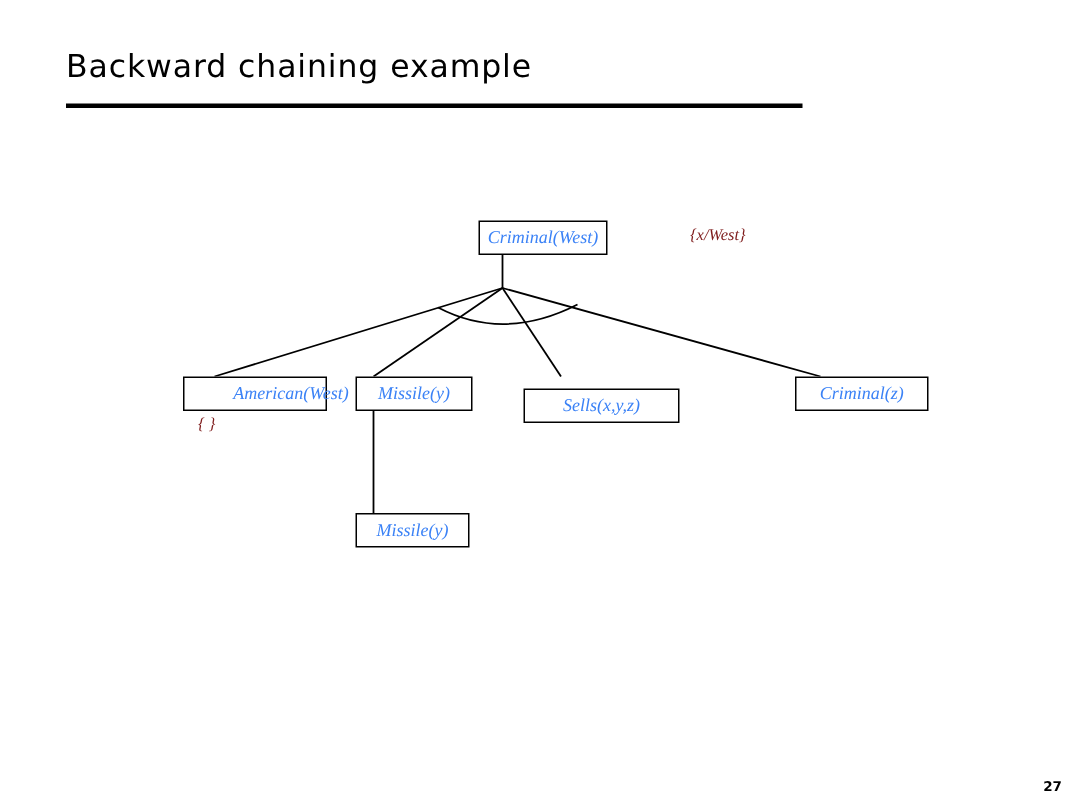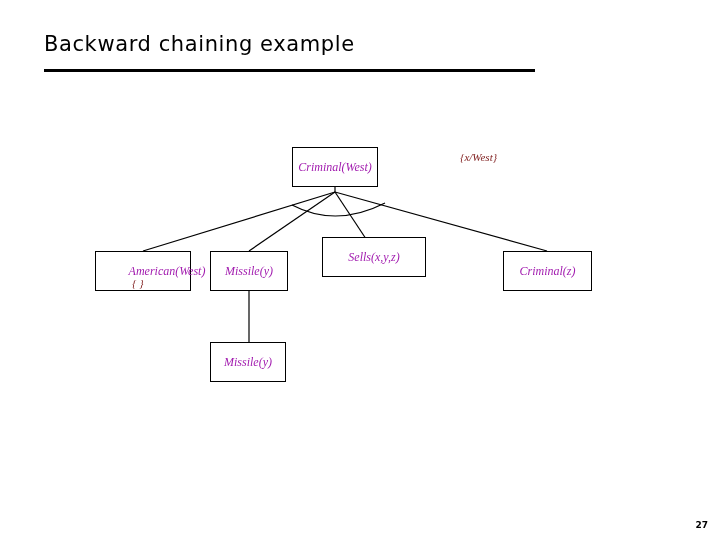--- a/index.html
+++ b/index.html
@@ -52,27 +52,28 @@
   }
   
   .node {
     position: absolute;
     box-sizing: border-box;
     border: 1px solid #000000;
     background: #ffffff;
     font-family: "Liberation Serif", serif;
     font-style: italic;
     font-size: 12px;
-    color: #a21caf;
+    color: #3b82f6;
     display: flex;
     align-items: center;
     justify-content: center;
     white-space: nowrap;
-    height: 40px;
+    height: 23px;
     z-index: 2;
+    margin-left: 27px;
   }
   .subst {
     position: absolute;
     font-family: "Liberation Serif", serif;
     font-style: italic;
     font-size: 11px;
     color: #7f1d1d;
     white-space: nowrap;
     z-index: 2;
   }
@@ -108,21 +109,21 @@
       <line x1="335" y1="192" x2="547" y2="251" stroke="#000000" stroke-width="1.2"></line>
 
       <path d="M 292 205 Q 336 228 385 203" fill="none" stroke="#000000" stroke-width="1.2"></path>
 
       <line x1="249" y1="274" x2="249" y2="342" stroke="#000000" stroke-width="1.2"></line>
     </svg>
 
     <div class="node" style="left:292px; top:147px; width:86px;">Criminal(West)</div>
     <div class="node" style="left:95px; top:251px; width:96px;padding-left:48px;">American(West)</div>
     <div class="node" style="left:210px; top:251px; width:78px;">Missile(y)</div>
-    <div class="node" style="left:322px; top:237px; width:104px;">Sells(x,y,z)</div>
+    <div class="node" style="left:322px; top:259px; width:104px;">Sells(x,y,z)</div>
     <div class="node" style="left:503px; top:251px; width:89px;">Criminal(z)</div>
     <div class="node" style="left:210px; top:342px; width:76px;">Missile(y)</div>
 
     <div class="subst" style="left:460px; top:151px;">{x/West}</div>
     <div class="subst" style="left:132px; top:277px;">{ }</div>
 
   </div>
 
   <div id="page-number">27</div>
 

